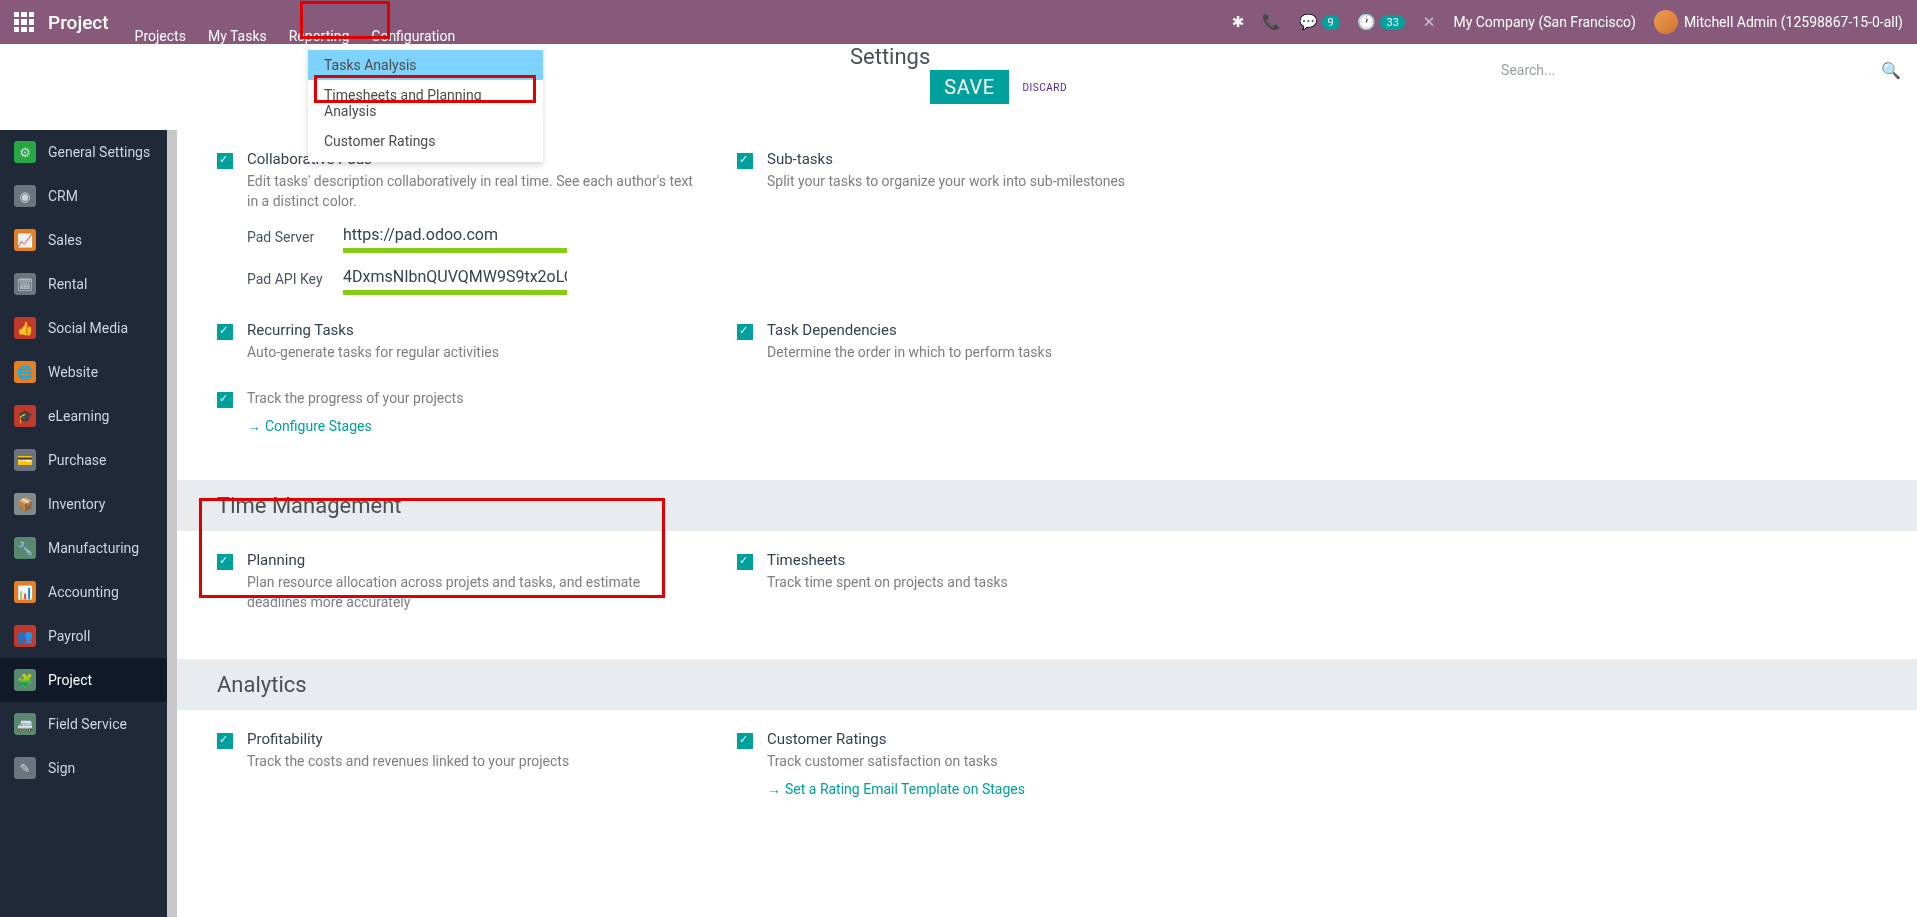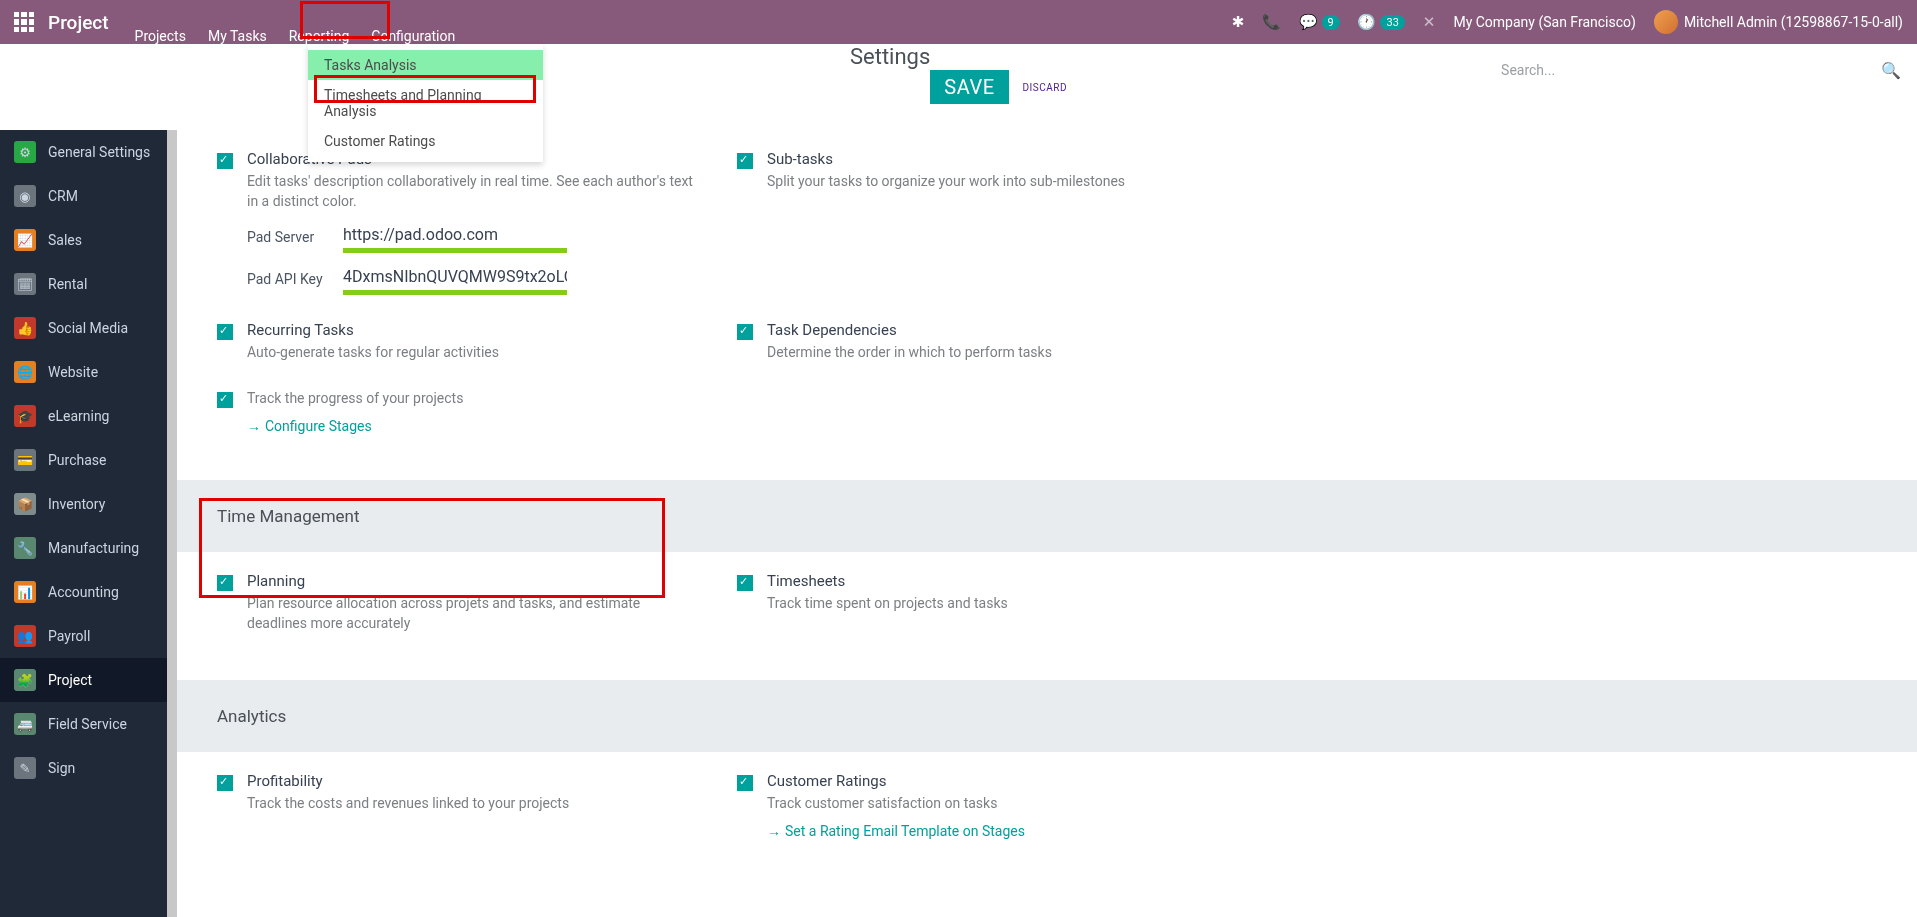--- a/index.html
+++ b/index.html
@@ -37,21 +37,21 @@
 .sidebar { width:177px; background:#1f2937; color:#cbd5e1; overflow:hidden; position:relative; flex:none; }
 .sidebar::after { content:""; position:absolute; right:0; top:0; bottom:0; width:10px; background:#c8c8c8; }
 .sidebar-item { display:flex; align-items:center; gap:12px; padding:11px 14px; cursor:pointer; font-size:14px; color:#cbd5e1; }
 .sidebar-item.active { background:#111827; color:#fff; }
 .sidebar-icon { width:22px; height:22px; display:flex; align-items:center; justify-content:center; font-size:13px; border-radius:3px; flex:none; }
 .main-scroll { flex:1; overflow:auto; background:#fff; position:relative; }
 .main-scroll::-webkit-scrollbar { width:18px; }
 .main-scroll::-webkit-scrollbar-track { background:#f0f0f0; }
 .main-scroll::-webkit-scrollbar-thumb { background:#c8c8c8; }
 .settings-section { padding:20px 40px; }
-.section-header { background:#e9ecef; padding:26px 40px; font-size:17px; color:#495057; }
+.section-header { background:#e9ecef; padding:13px 40px; font-size:22px; color:#495057; }
 .setting-row { display:flex; gap:40px; }
 .setting-col { width:480px; display:flex; gap:14px; margin-bottom:26px; }
 .chk { width:16px; height:16px; background:#00a09d; flex:none; margin-top:3px; position:relative; cursor:pointer; }
 .chk::after { content:"✓"; color:#fff; font-size:11px; position:absolute; left:2px; top:0px; }
 .setting-body { flex:1; }
 .setting-title { color:#374151; font-size:15px; margin-bottom:4px; }
 .setting-desc { color:#7c7f83; font-size:14px; line-height:1.4; }
 .field-row { display:flex; align-items:center; margin-top:10px; }
 .field-label { width:96px; color:#4b5563; font-size:14px; }
 .field-input { border:none; border-bottom:5px solid #84cc16; padding:4px 0; width:224px; font-size:16px; outline:none; color:#374151; }
@@ -90,21 +90,21 @@
     <span class="user-label">
         <span class="avatar"></span>
         <span>Mitchell Admin (12598867-15-0-all)</span>
       </span>
   </div>
 </div>
 
 <div class="red-box" style="top:1px; left:300px; width:90px; height:38px;"></div>
 
 <div class="dropdown">
-  <div class="dropdown-item" style="background:#86efac">Tasks Analysis</div>
+  <div class="dropdown-item" style="background:#7dd3fc">Tasks Analysis</div>
   <div class="dropdown-item">Timesheets and Planning Analysis</div>
   <div class="dropdown-item">Customer Ratings</div>
 </div>
 <div class="red-box" style="top:75px; left:314px; width:222px; height:28px;"></div>
 
 <div class="subheader">
   <div class="page-title">Settings</div>
   <div class="action-row">
     <button class="btn-save">SAVE</button>
     <button class="btn-discard">DISCARD</button>

